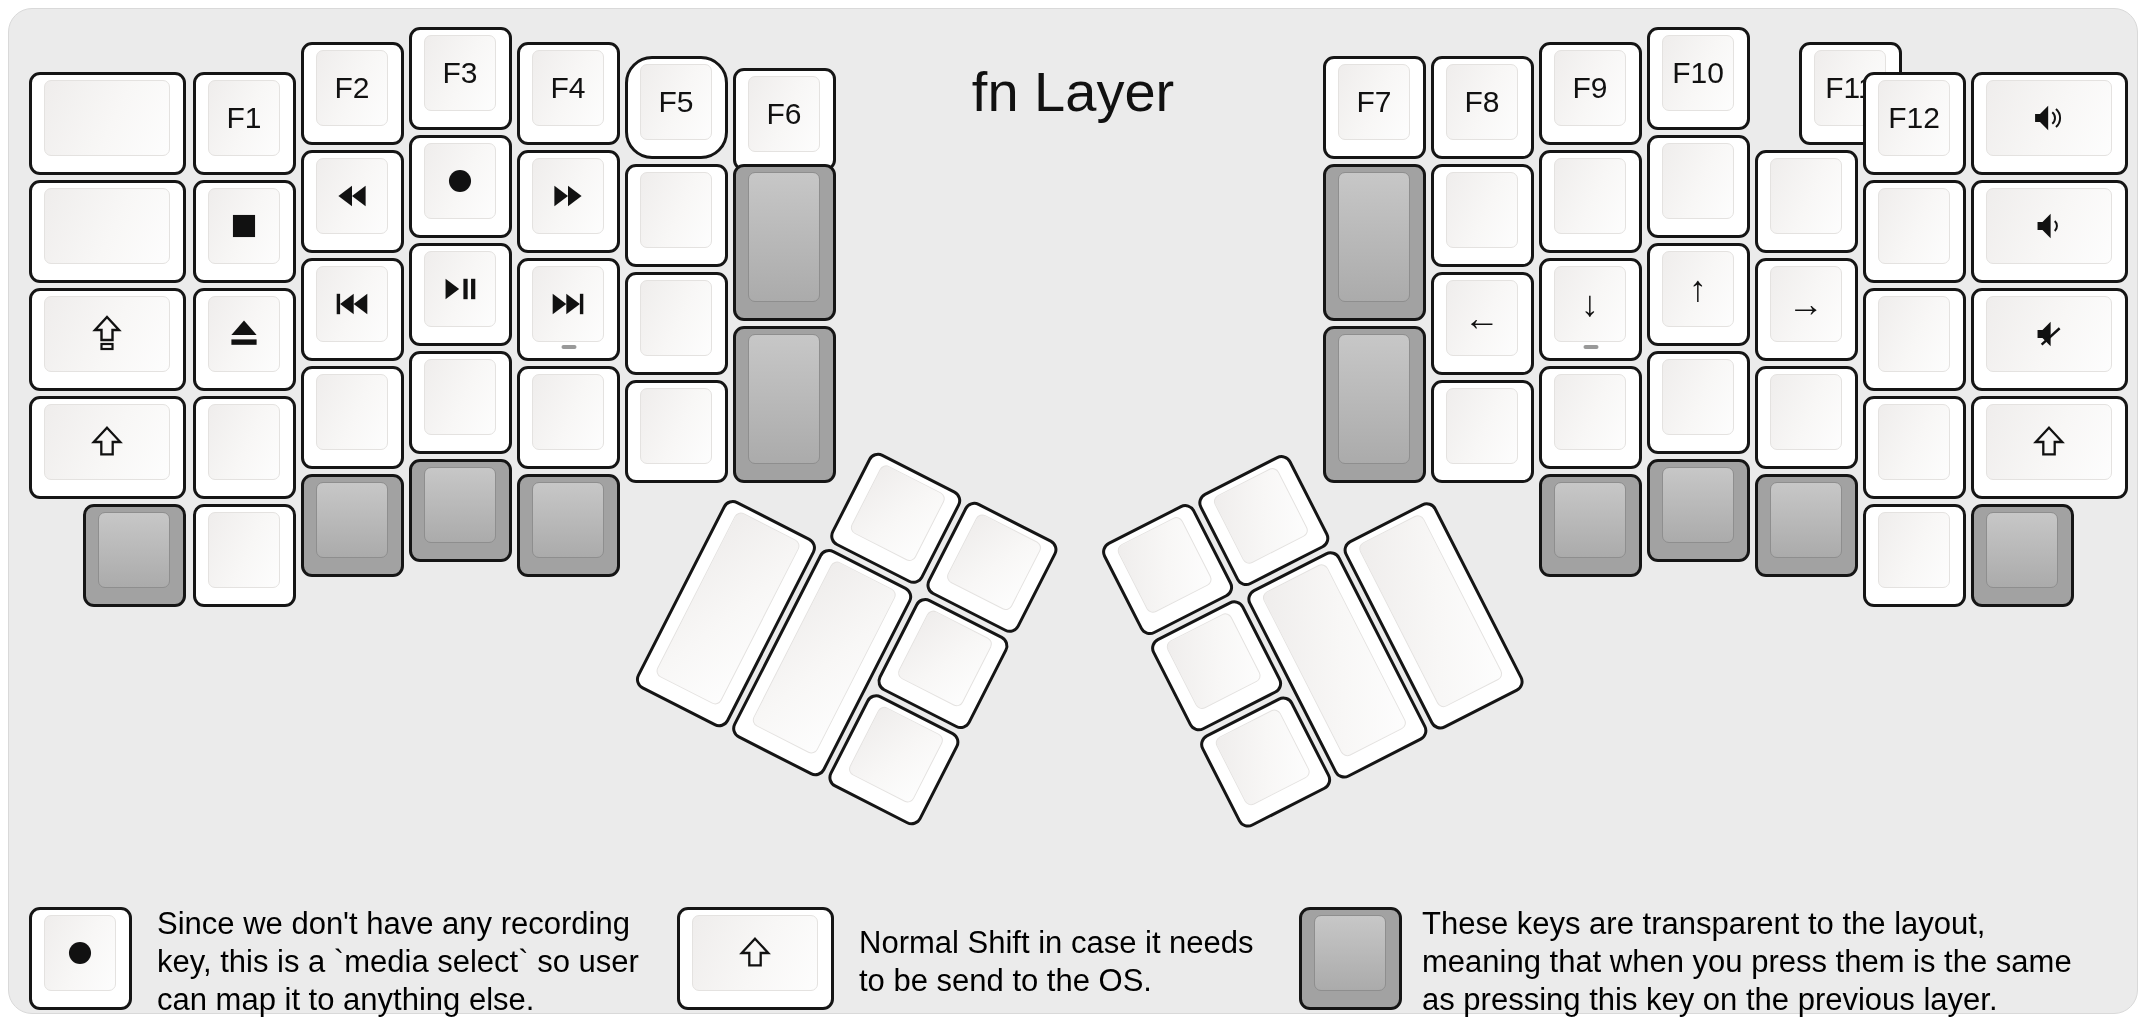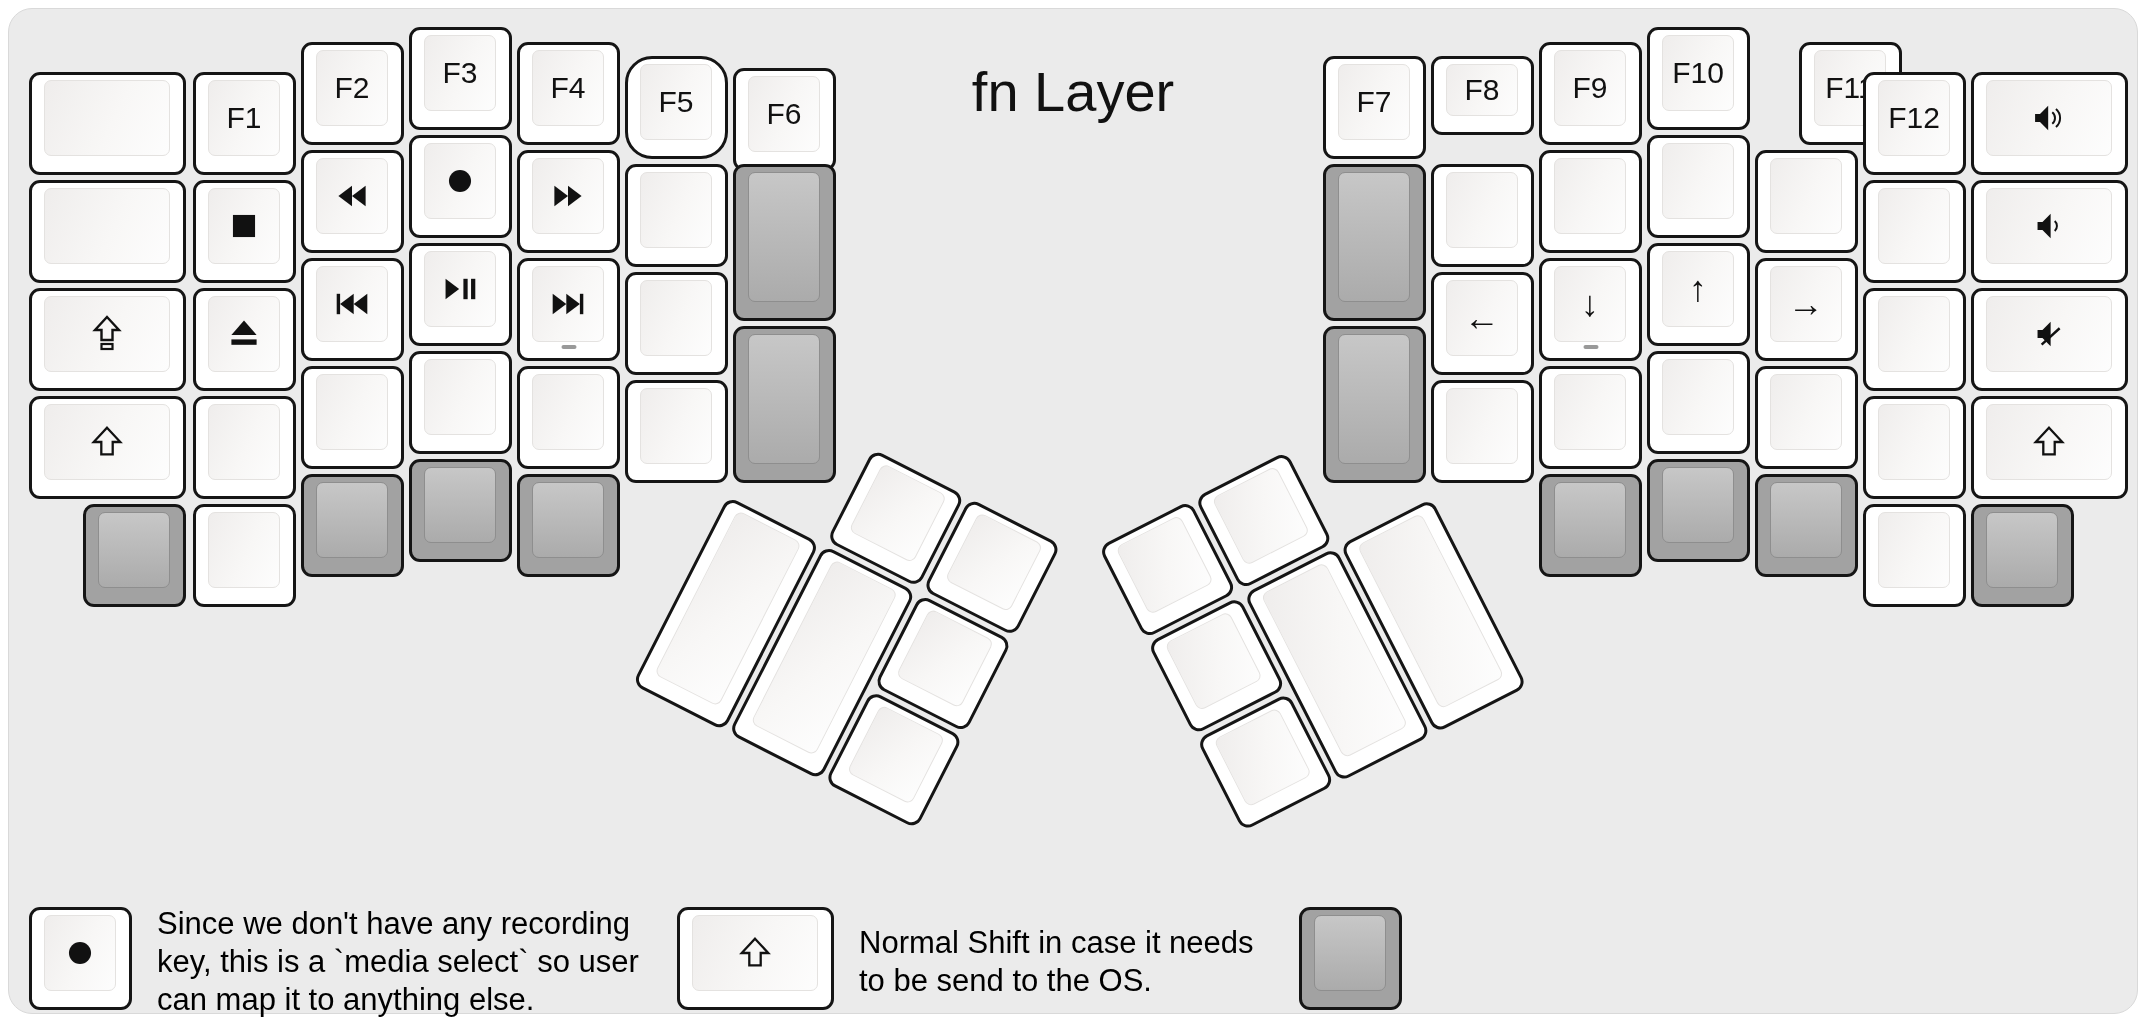--- a/index.html
+++ b/index.html
@@ -222,21 +222,21 @@
           <div class="keytop">
             <span class="legend-text">F7</span>
           </div>
         </div>
         <div class="key key-gray" style="left: 1314px; top: 155px; width: 103px; height: 157px;">
           <div class="keytop"></div>
         </div>
         <div class="key key-gray" style="left: 1314px; top: 317px; width: 103px; height: 157px;">
           <div class="keytop"></div>
         </div>
-        <div class="key key-white" style="left: 1422px; top: 47px; width: 103px; height: 79px;">
+        <div class="key key-white" style="left: 1422px; top: 47px; width: 103px; height: 103px;">
           <div class="keytop">
             <span class="legend-text">F8</span>
           </div>
         </div>
         <div class="key key-white" style="left: 1422px; top: 155px; width: 103px; height: 103px;">
           <div class="keytop"></div>
         </div>
         <div class="key key-white" style="left: 1422px; top: 263px; width: 103px; height: 103px;">
           <div class="keytop">
             <span class="legend-arrow">←</span>
@@ -423,14 +423,17 @@
         </div>
         <div class="key key-white" style="left: 216px; top: 108px; width: 103px; height: 211px;">
           <div class="keytop"></div>
         </div>
       </div>
     <div class="note-text" id="note-text-2">Normal Shift in case it needs
 to be send to the OS.</div>
     <div class="note-text" id="note-text-1">Since we don't have any recording
 key, this is a `media select` so user
 can map it to anything else.</div>
+    <div class="note-text" id="note-text-3">These keys are transparent to the layout,
+meaning that when you press them is the same
+as pressing this key on the previous layer.</div>
   </div>
 </div>
 
 </body></html>

